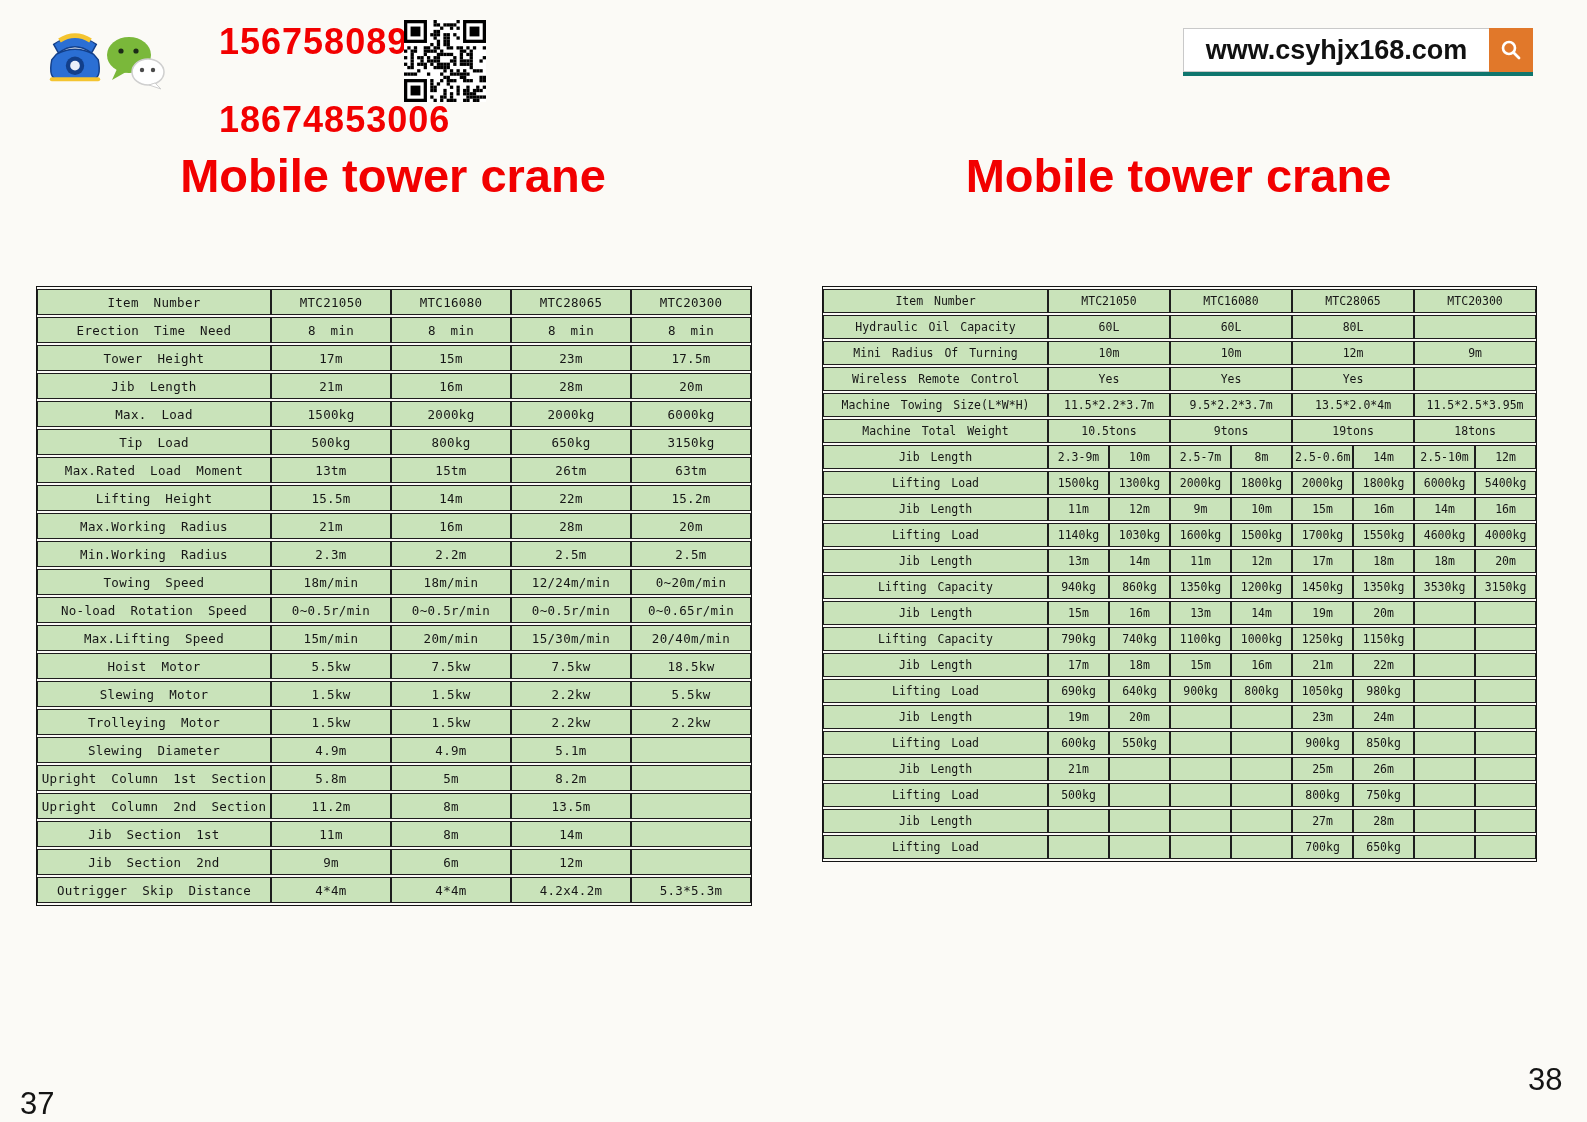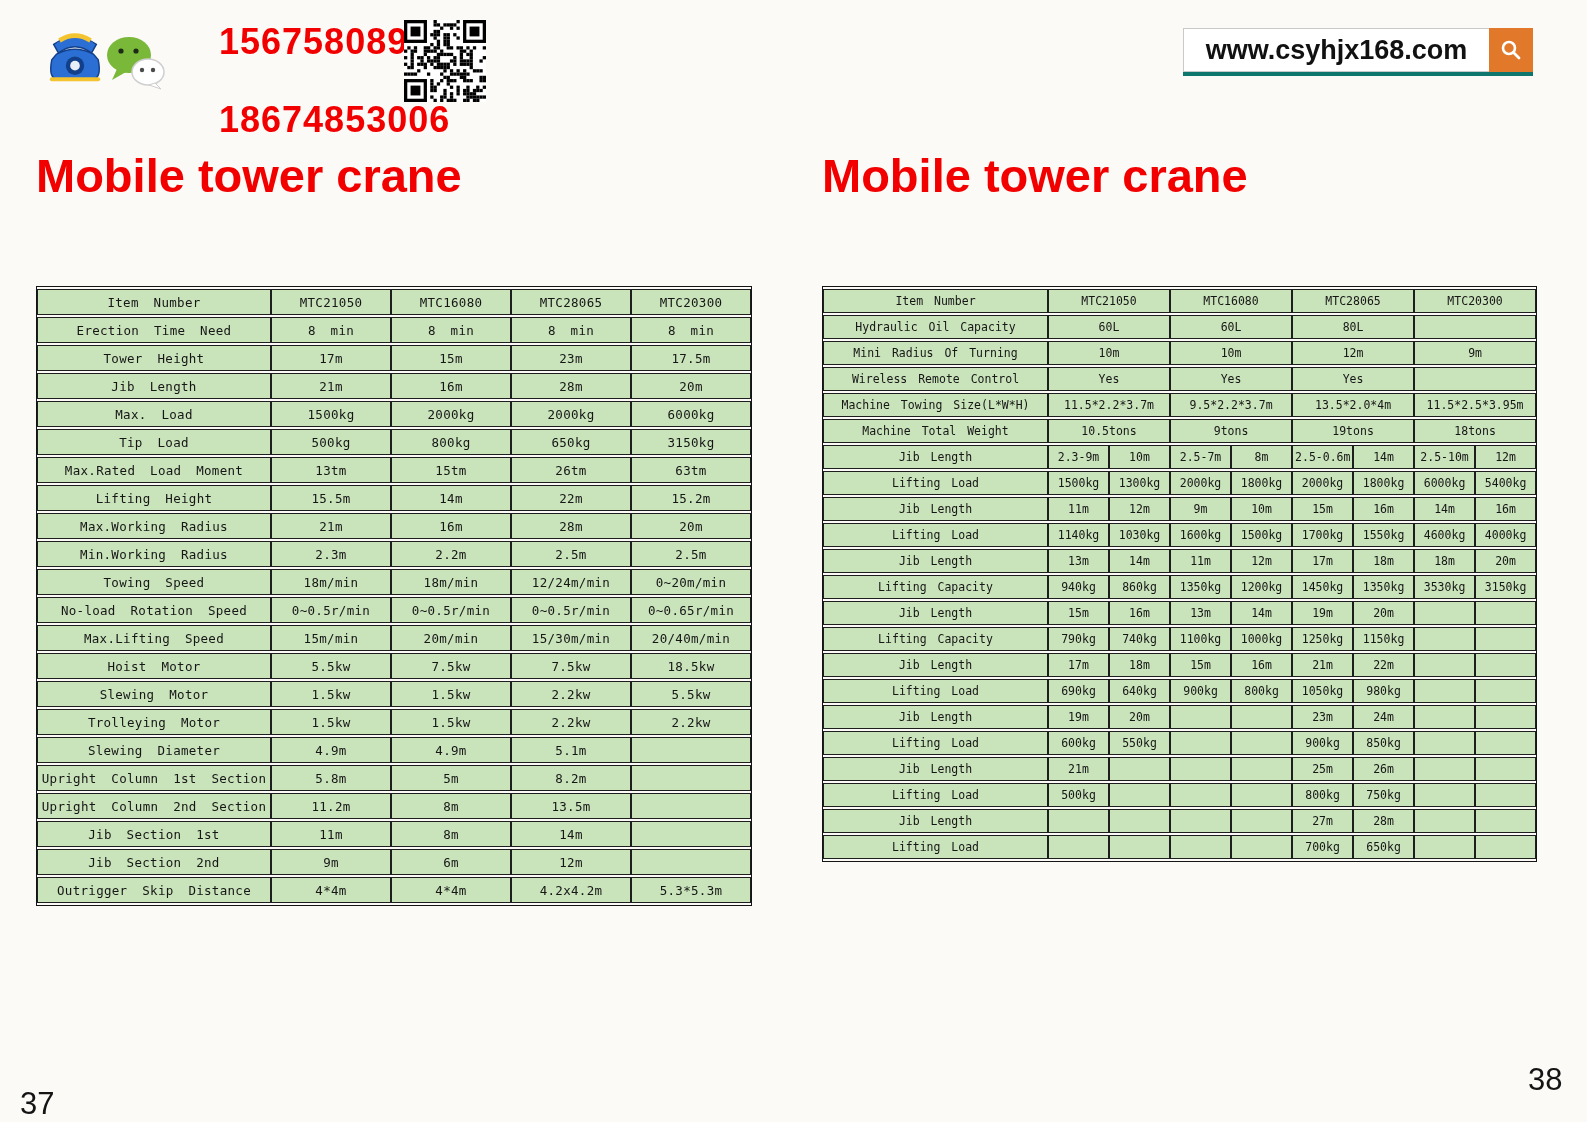--- a/index.html
+++ b/index.html
@@ -37,21 +37,21 @@
   #search-button {
     width: 44px; height: 44px; border: none; cursor: pointer;
     background: #e1782a; display: flex; align-items: center; justify-content: center;
     padding: 0;
   }
 
   
   .section-title {
     position: absolute; top: 148px; height: 60px;
     color: #f20000; font-weight: bold; font-size: 47px;
-    text-align: left; font-family: "Liberation Sans", sans-serif;
+    text-align: center; font-family: "Liberation Sans", sans-serif;
     letter-spacing: 0px;
   }
   #left-title  { left: 36px;  width: 714px; }
   #right-title { left: 822px; width: 713px; }
 
   
   .spec-table {
     position: absolute; top: 257px;
     border-collapse: separate; border-spacing: 0 2px;
     border: 1px solid #141414; table-layout: fixed;

